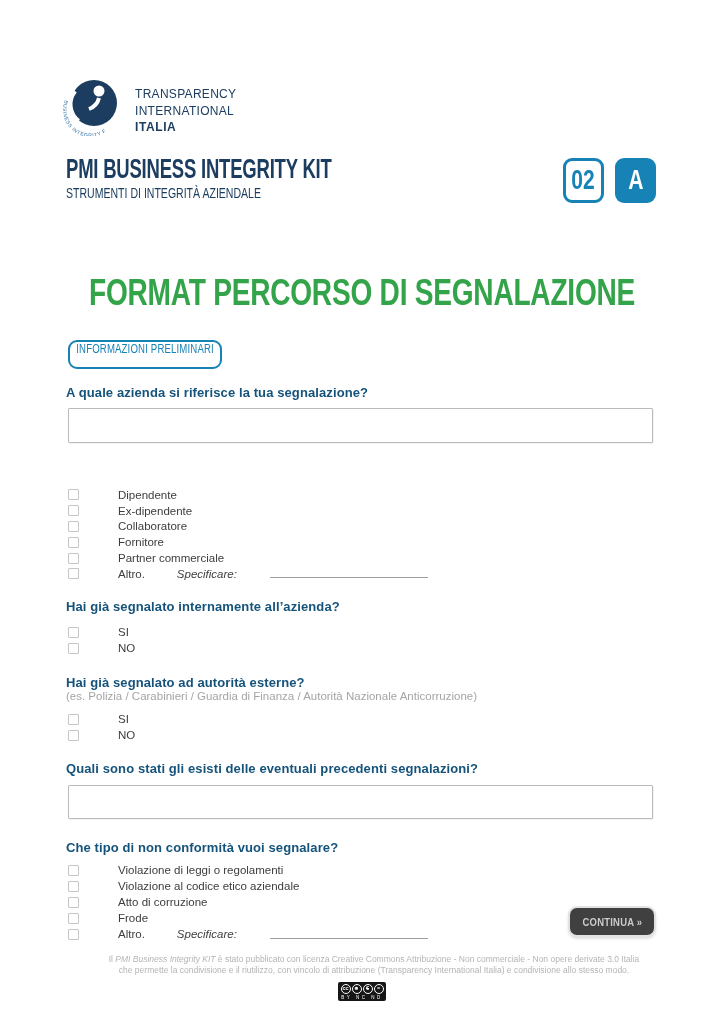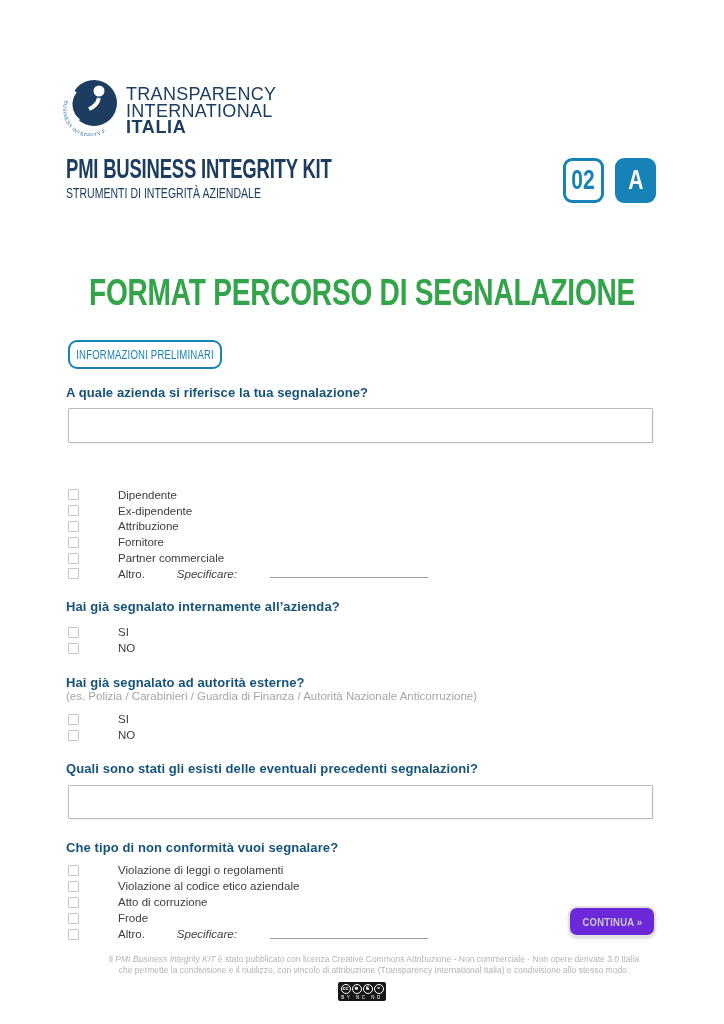--- a/index.html
+++ b/index.html
@@ -13,56 +13,56 @@
     --line-gray:#9d9d9d;
     --box-border:#b8bcbd;
   }
   *{margin:0;padding:0;box-sizing:border-box;}
   html,body{background:#fff;}
   body{font-family:"Liberation Sans",sans-serif;}
   .page{position:relative;width:724px;height:1024px;background:#fff;overflow:hidden;}
 
   
   .logo-block{position:absolute;left:63px;top:78px;display:flex;}
-  .wordmark{margin-left:5px;padding-top:8px;color:var(--brand-navy);font-size:18px;line-height:16.5px;letter-spacing:.3px;}
+  .wordmark{margin-left:14px;padding-top:8px;color:var(--brand-navy);font-size:12px;line-height:16.5px;letter-spacing:.3px;}
   .wordmark .bold{font-weight:bold;letter-spacing:.6px;}
 
   
   .header-title{position:absolute;left:66px;top:153px;color:var(--brand-navy);}
   .header-title h1{font-size:28px;line-height:31px;font-weight:bold;letter-spacing:-.3px;transform:scaleX(.66);transform-origin:left center;white-space:nowrap;}
   .header-title h2{font-size:15.5px;line-height:17px;font-weight:400;transform:scaleX(.68);transform-origin:left center;white-space:nowrap;}
   .badges{position:absolute;left:563px;top:158px;display:flex;gap:11px;}
   .badge{width:41px;height:45px;border-radius:9px;display:flex;align-items:center;justify-content:center;}
   .badge-outline{border:3px solid var(--brand-blue);background:#fff;color:var(--brand-blue);}
   .badge-fill{background:var(--brand-blue);color:#fff;}
   .badge span{font-size:27px;font-weight:bold;transform:scaleX(.78);}
 
   
   .main-title{position:absolute;top:272px;width:100%;text-align:center;color:var(--accent-green);font-size:36px;font-weight:bold;letter-spacing:-.3px;}
   .main-title span{display:inline-block;transform:scaleX(.78);white-space:nowrap;}
 
   
-  .pill{position:absolute;left:68px;top:340px;width:154px;height:29px;border:2px solid var(--brand-blue);border-radius:9px;background:#fff;display:flex;align-items:center;justify-content:center;color:var(--brand-blue);}
+  .pill{position:absolute;left:68px;top:340px;width:154px;height:29px;border:2px solid var(--brand-blue);border-radius:9px;background:#fff;display:flex;align-items:flex-start;justify-content:center;color:var(--brand-blue);}
   .pill span{font-size:12px;transform:scaleX(.8);white-space:nowrap;letter-spacing:.2px;}
 
   
   .q-label{position:absolute;left:66px;font-size:13px;font-weight:bold;color:var(--question-blue);letter-spacing:.1px;}
   .q-hint{position:absolute;left:66px;font-size:11.5px;color:var(--hint-gray);}
   .text-box{position:absolute;left:68px;width:585px;border:1px solid var(--box-border);background:#fff;border-radius:1px;font-size:12px;padding:4px 8px;color:#333;box-shadow:1px 1px 0 rgba(0,0,0,.05);}
   .opts{position:absolute;left:68px;}
   .opt-row{display:flex;align-items:center;gap:28px;}
   .checkbox{width:11px;height:11px;border:1px solid #c6c6c6;border-radius:1px;background:#fff;flex:0 0 auto;}
   .opt-text{margin-left:11px;font-size:11.5px;color:var(--label-gray);}
   .opt-other .italic{font-style:italic;margin-left:4px;}
   .write-line{display:inline-block;width:158px;border-bottom:1px solid var(--line-gray);height:9px;margin-left:5px;}
   .rh158 .opt-row{height:15.8px;}
   .rh16 .opt-row{height:16px;}
 
   
-  .continue-btn{position:absolute;left:568px;top:906px;width:88px;height:31px;background:#6d28d9;border:2px solid #e2e2e2;border-radius:9px;box-shadow:0 2px 3px rgba(0,0,0,.13);display:flex;align-items:center;justify-content:center;color:#ccc;cursor:pointer;}
+  .continue-btn{position:absolute;left:568px;top:906px;width:88px;height:31px;background:#404040;border:2px solid #e2e2e2;border-radius:9px;box-shadow:0 2px 3px rgba(0,0,0,.13);display:flex;align-items:center;justify-content:center;color:#ccc;cursor:pointer;}
   .continue-btn span{font-size:11.5px;font-weight:bold;transform:scaleX(.82);white-space:nowrap;letter-spacing:.3px;}
 
   
   .footer{position:absolute;top:954px;width:100%;text-align:center;font-size:8.5px;line-height:11px;color:var(--footer-gray);padding-left:24px;}
   .footer .it{font-style:italic;}
   .cc-badge{position:absolute;top:982px;left:50%;transform:translateX(-50%);width:48px;background:#161616;border-radius:2px;padding:2px 2px 1px;display:flex;flex-direction:column;align-items:center;}
   .cc-row{display:flex;gap:1px;justify-content:center;}
   .cc-circle{width:10px;height:10px;border:1px solid #fff;border-radius:50%;color:#fff;font-size:5.5px;font-weight:bold;display:flex;align-items:center;justify-content:center;line-height:1;}
   .cc-circle.strike{text-decoration:line-through;}
   .cc-caption{color:#fff;font-size:4.5px;letter-spacing:2.5px;margin-top:1px;}
@@ -118,21 +118,21 @@
     <div class="opt-row">
       <div class="checkbox"></div>
       <span class="opt-text">Dipendente</span>
     </div>
     <div class="opt-row">
       <div class="checkbox"></div>
       <span class="opt-text">Ex-dipendente</span>
     </div>
     <div class="opt-row">
       <div class="checkbox"></div>
-      <span class="opt-text">Attribuzione</span>
+      <span class="opt-text">Collaboratore</span>
     </div>
     <div class="opt-row">
       <div class="checkbox"></div>
       <span class="opt-text">Fornitore</span>
     </div>
     <div class="opt-row">
       <div class="checkbox"></div>
       <span class="opt-text">Partner commerciale</span>
     </div>
     <div class="opt-row opt-other">

